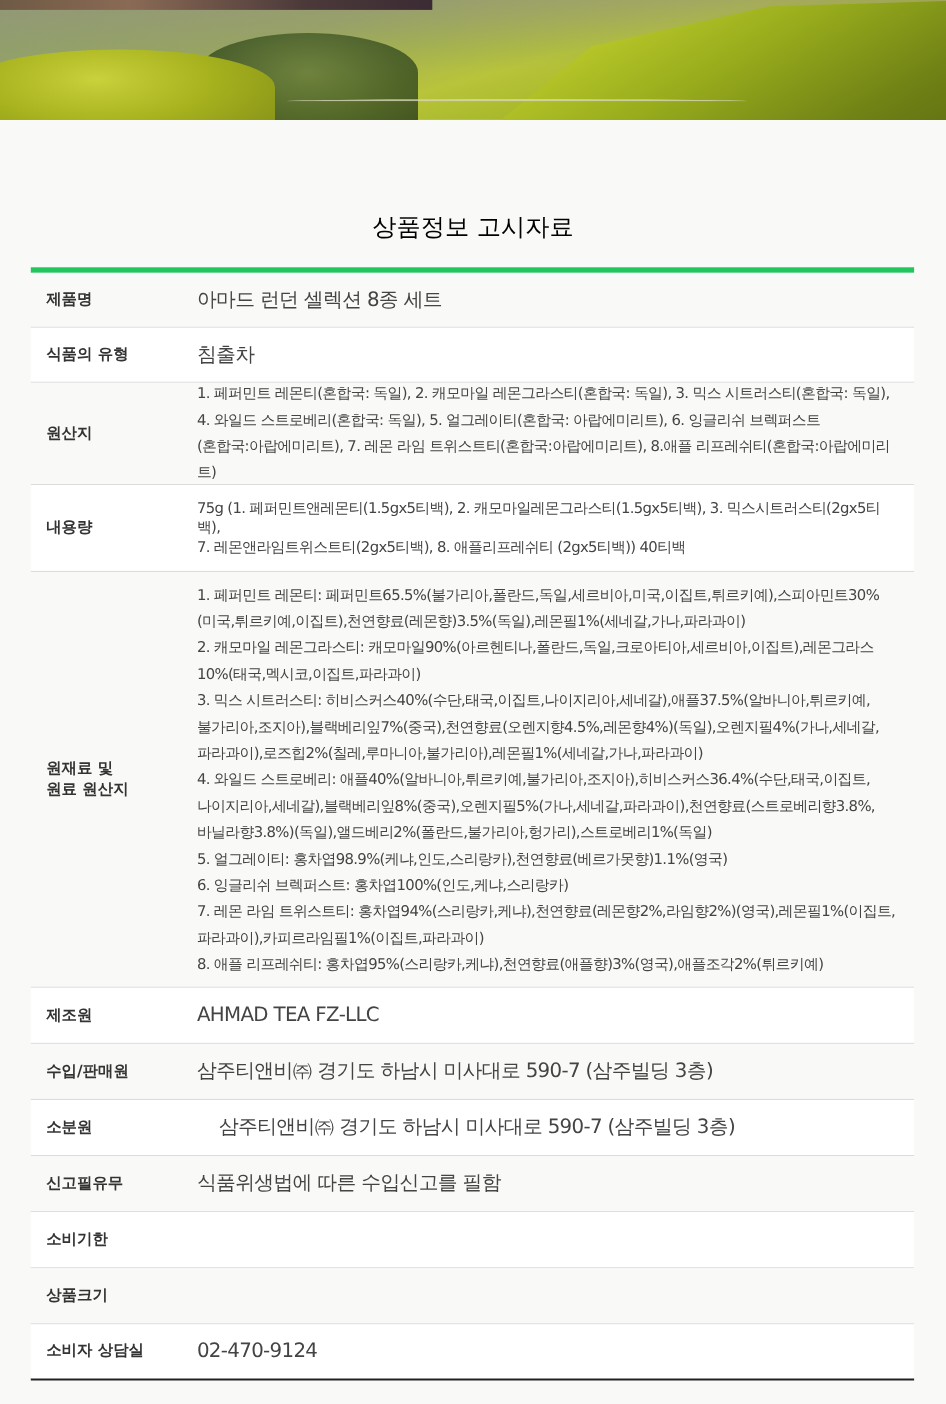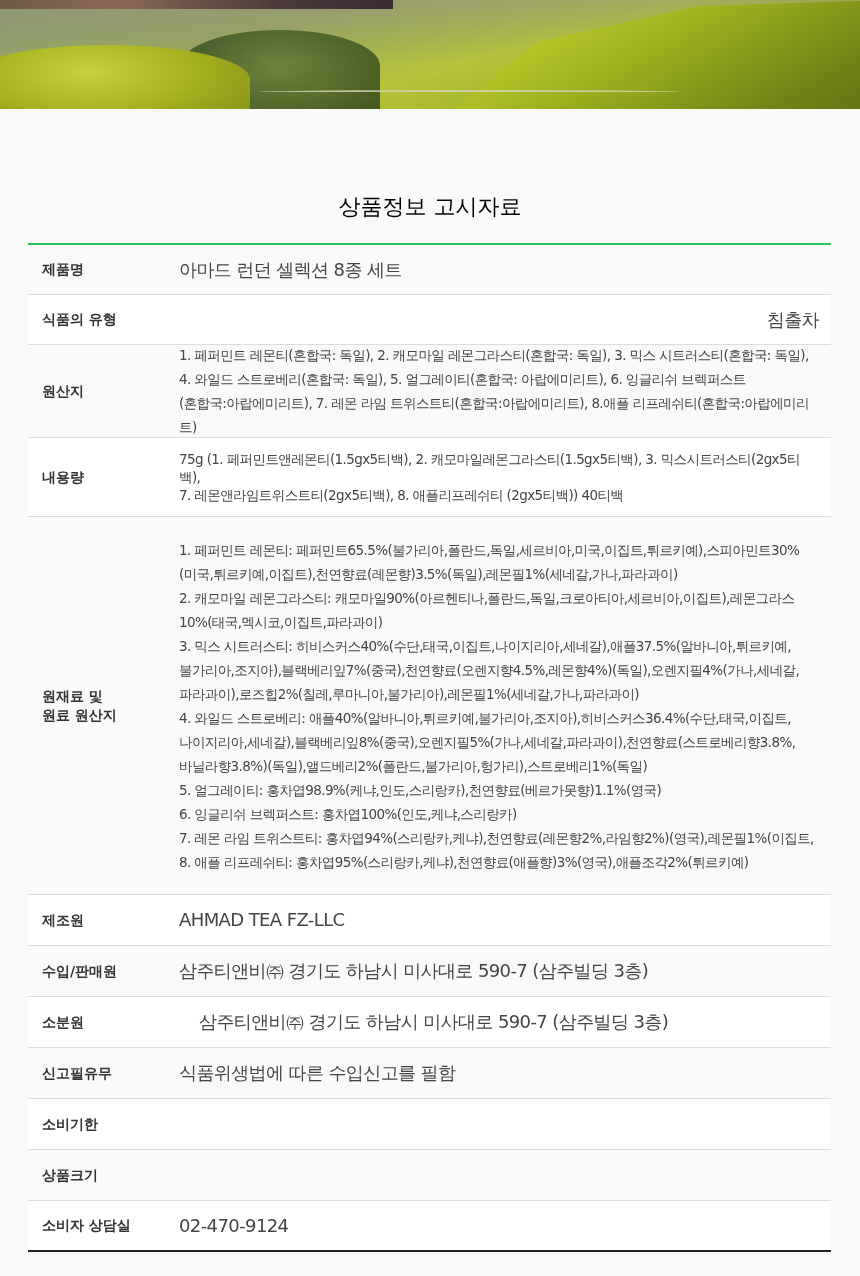--- a/index.html
+++ b/index.html
@@ -44,21 +44,21 @@
     }
 
     .title {
       position: absolute; left: 0; top: 192px; width: 860px;
       text-align: center;
       font-size: 22px; color: #000000; font-weight: normal;
       letter-spacing: 0px;
     }
     .info-table {
       position: absolute; left: 28px; top: 243px; width: 803px;
-      border-top: 2px solid #22c55e;
+      border-top: 5px solid #22c55e;
       border-bottom: 2px solid #222;
     }
     .row {
       display: flex;
       border-bottom: 1px solid #dcdcdc;
       background: #f9f9f7;
     }
     .row:last-child { border-bottom: none; }
     .row.alt { background: #ffffff; }
     .row .label {
@@ -95,21 +95,21 @@
 
 <div class="info-table">
 
   <div class="row" style="height:50px;">
     <div class="label">제품명</div>
     <div class="value">
       <span>아마드 런던 셀렉션 8종 세트</span>
     </div>
   </div>
 
-  <div class="row alt" style="height:50px;text-align:right;">
+  <div class="row alt" style="height:50px;">
     <div class="label">식품의 유형</div>
     <div class="value">
       <span>침출차</span>
     </div>
   </div>
 
   <div class="row" style="height:93px;">
     <div class="label">원산지</div>
     <div class="value" style="font-size:13.5px;">
       <span>1. 페퍼민트 레몬티(혼합국: 독일), 2. 캐모마일 레몬그라스티(혼합국: 독일), 3. 믹스 시트러스티(혼합국: 독일),</span>
@@ -136,20 +136,21 @@
       <span>10%(태국,멕시코,이집트,파라과이)</span>
       <span>3. 믹스 시트러스티: 히비스커스40%(수단,태국,이집트,나이지리아,세네갈),애플37.5%(알바니아,튀르키예,</span>
       <span>불가리아,조지아),블랙베리잎7%(중국),천연향료(오렌지향4.5%,레몬향4%)(독일),오렌지필4%(가나,세네갈,</span>
       <span>파라과이),로즈힙2%(칠레,루마니아,불가리아),레몬필1%(세네갈,가나,파라과이)</span>
       <span>4. 와일드 스트로베리: 애플40%(알바니아,튀르키예,불가리아,조지아),히비스커스36.4%(수단,태국,이집트,</span>
       <span>나이지리아,세네갈),블랙베리잎8%(중국),오렌지필5%(가나,세네갈,파라과이),천연향료(스트로베리향3.8%,</span>
       <span>바닐라향3.8%)(독일),앨드베리2%(폴란드,불가리아,헝가리),스트로베리1%(독일)</span>
       <span>5. 얼그레이티: 홍차엽98.9%(케냐,인도,스리랑카),천연향료(베르가못향)1.1%(영국)</span>
       <span>6. 잉글리쉬 브렉퍼스트: 홍차엽100%(인도,케냐,스리랑카)</span>
       <span>7. 레몬 라임 트위스트티: 홍차엽94%(스리랑카,케냐),천연향료(레몬향2%,라임향2%)(영국),레몬필1%(이집트,</span>
+      <span>파라과이),카피르라임필1%(이집트,파라과이)</span>
       <span>8. 애플 리프레쉬티: 홍차엽95%(스리랑카,케냐),천연향료(애플향)3%(영국),애플조각2%(튀르키예)</span>
     </div>
   </div>
 
   <div class="row alt" style="height:51px;">
     <div class="label">제조원</div>
     <div class="value">
       <span>AHMAD TEA FZ-LLC</span>
     </div>
   </div>

